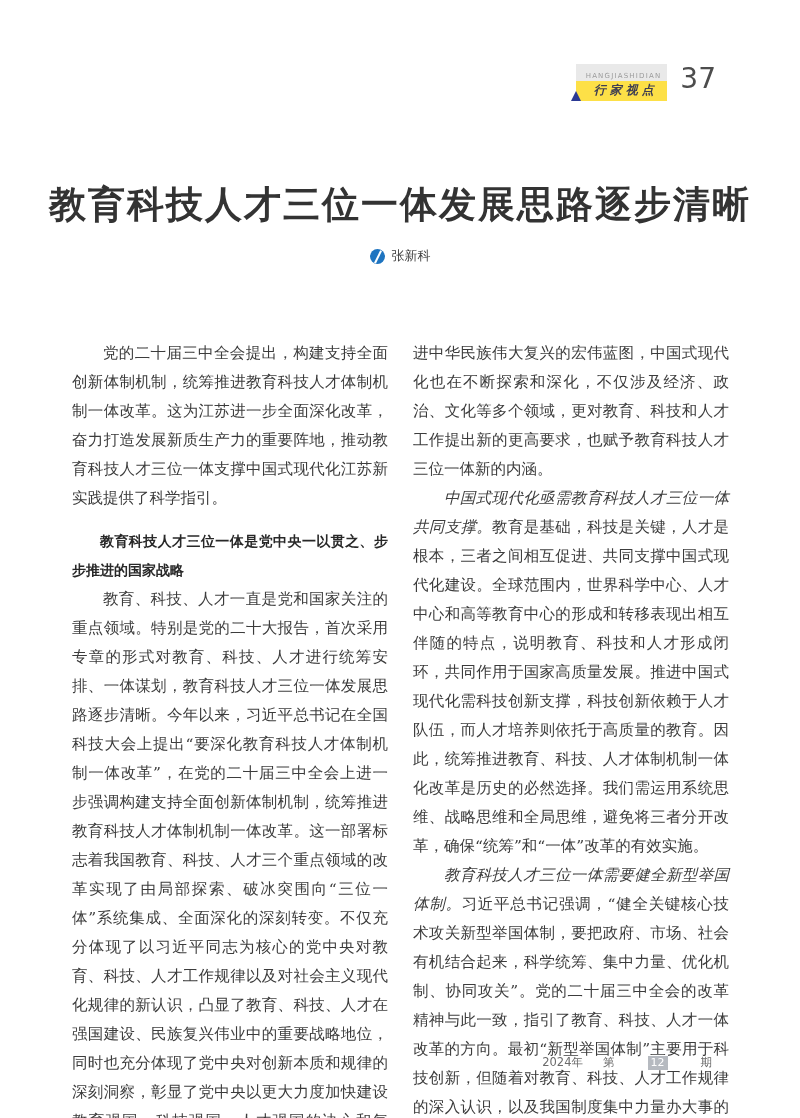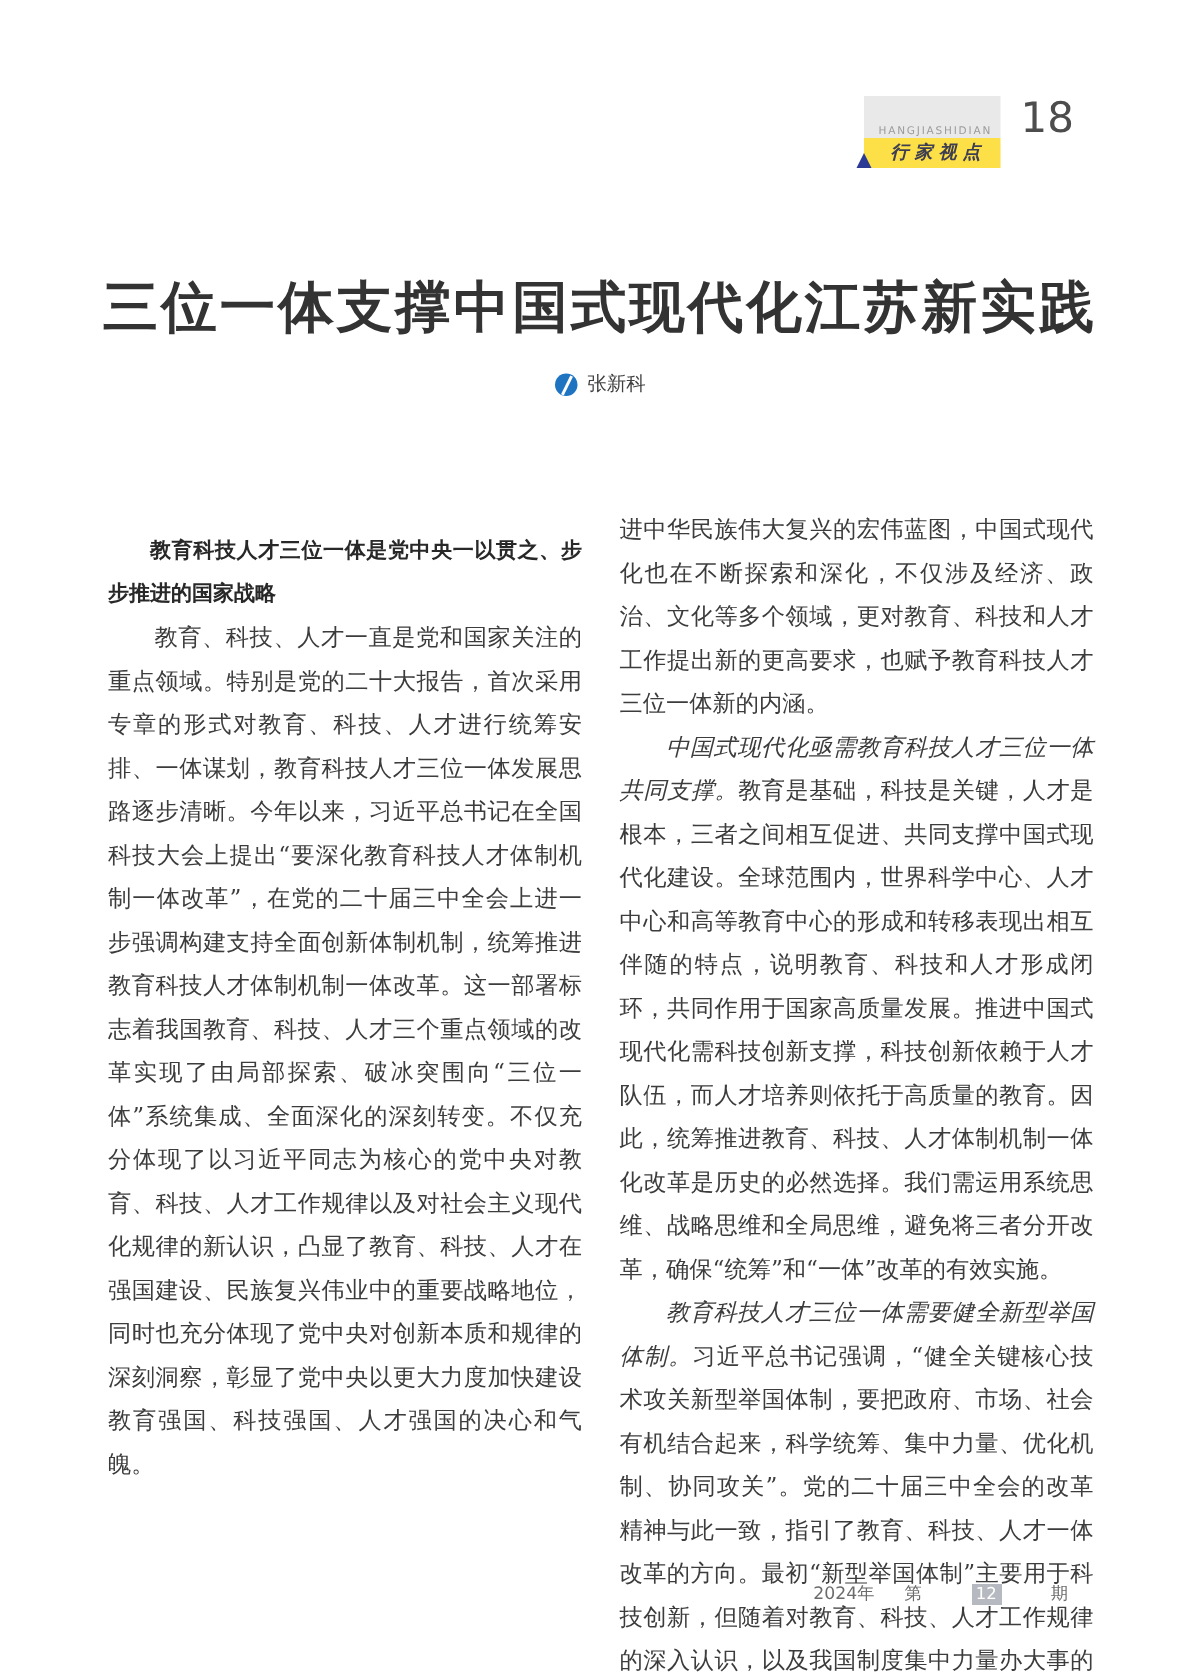--- a/index.html
+++ b/index.html
@@ -14,21 +14,21 @@
   
   .header {
     position:absolute; top:64px; right:84px;
     display:flex; align-items:flex-start; gap:13px;
   }
   .header-tags { display:flex; flex-direction:column; }
   .pinyin-bar {
     background:#e9e9e9; color:#9b9b9b;
     font-family:"DejaVu Sans","Liberation Sans",sans-serif;
     font-size:7px; letter-spacing:1.2px;
-    padding:19px 6px 1px 10px; text-align:center;
+    padding:8px 6px 1px 10px; text-align:center;
     white-space:nowrap;
   }
   .column-bar {
     position:relative;
     background:#fde047; color:#3e3e52;
     font-size:12px; font-weight:bold; font-style:italic;
     letter-spacing:4px;
     padding:1px 8px 2px 18px;
     white-space:nowrap;
   }
@@ -109,33 +109,34 @@
 <div class="page">
 
   <div class="header">
     <div class="header-tags">
       <div class="pinyin-bar">HANGJIASHIDIAN</div>
       <div class="column-bar">
         <span class="tri"></span>
         <span>行家视点</span>
       </div>
     </div>
-    <div class="page-num">18</div>
+    <div class="page-num">37</div>
   </div>
 
-  <h1 class="title">三位一体支撑中国式现代化江苏新实践</h1>
+  <h1 class="title">教育科技人才三位一体发展思路逐步清晰</h1>
 
   <div class="author-line">
     <span class="author-icon"></span>
     <span>张新科</span>
   </div>
 
   <main class="columns">
 
     <div class="col">
+      <p class="para">党的二十届三中全会提出，构建支持全面创新体制机制，统筹推进教育科技人才体制机制一体改革。这为江苏进一步全面深化改革，奋力打造发展新质生产力的重要阵地，推动教育科技人才三位一体支撑中国式现代化江苏新实践提供了科学指引。</p>
       <h3 class="subhead">教育科技人才三位一体是党中央一以贯之、步步推进的国家战略</h3>
       <p class="para">教育、科技、人才一直是党和国家关注的重点领域。特别是党的二十大报告，首次采用专章的形式对教育、科技、人才进行统筹安排、一体谋划，教育科技人才三位一体发展思路逐步清晰。今年以来，习近平总书记在全国科技大会上提出“要深化教育科技人才体制机制一体改革”，在党的二十届三中全会上进一步强调构建支持全面创新体制机制，统筹推进教育科技人才体制机制一体改革。这一部署标志着我国教育、科技、人才三个重点领域的改革实现了由局部探索、破冰突围向“三位一体”系统集成、全面深化的深刻转变。不仅充分体现了以习近平同志为核心的党中央对教育、科技、人才工作规律以及对社会主义现代化规律的新认识，凸显了教育、科技、人才在强国建设、民族复兴伟业中的重要战略地位，同时也充分体现了党中央对创新本质和规律的深刻洞察，彰显了党中央以更大力度加快建设教育强国、科技强国、人才强国的决心和气魄。</p>
 
     </div>
 
     <div class="col">
       <p class="para noindent">进中华民族伟大复兴的宏伟蓝图，中国式现代化也在不断探索和深化，不仅涉及经济、政治、文化等多个领域，更对教育、科技和人才工作提出新的更高要求，也赋予教育科技人才三位一体新的内涵。</p>
       <p class="para"><span class="lead">中国式现代化亟需教育科技人才三位一体共同支撑。</span><span>教育是基础，科技是关键，人才是根本，三者之间相互促进、共同支撑中国式现代化建设。全球范围内，世界科学中心、人才中心和高等教育中心的形成和转移表现出相互伴随的特点，说明教育、科技和人才形成闭环，共同作用于国家高质量发展。推进中国式现代化需科技创新支撑，科技创新依赖于人才队伍，而人才培养则依托于高质量的教育。因此，统筹推进教育、科技、人才体制机制一体化改革是历史的必然选择。我们需运用系统思维、战略思维和全局思维，避免将三者分开改革，确保“统筹”和“一体”改革的有效实施。</span></p>
       <p class="para"><span class="lead">教育科技人才三位一体需要健全新型举国体制。</span><span>习近平总书记强调，“健全关键核心技术攻关新型举国体制，要把政府、市场、社会有机结合起来，科学统筹、集中力量、优化机制、协同攻关”。党的二十届三中全会的改革精神与此一致，指引了教育、科技、人才一体改革的方向。最初“新型举国体制”主要用于科技创新，但随着对教育、科技、人才工作规律的深入认识，以及我国制度集中力量办大事的优势显现，党和国家对其内涵和意义有了更深刻的理解。全会《决定》中提出的“健全新型举国体制”旨在面向国家教育、科技和人才领域的重大需求，发挥制度优势，凝聚各方力量，科学统筹、优化机制、协同攻关，以提升国家创新体系整体效能。</span></p>
     </div>

